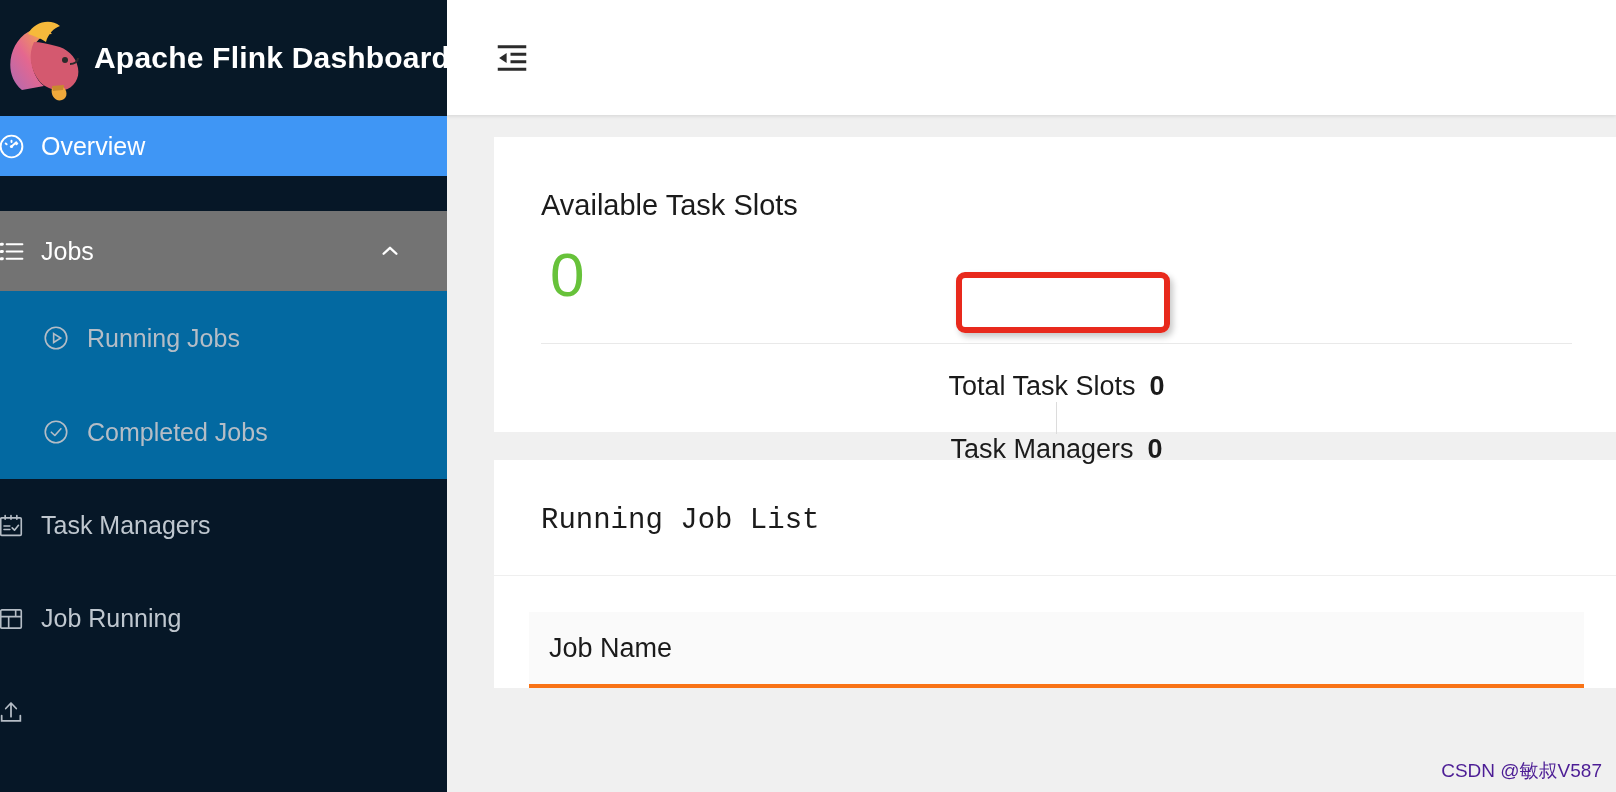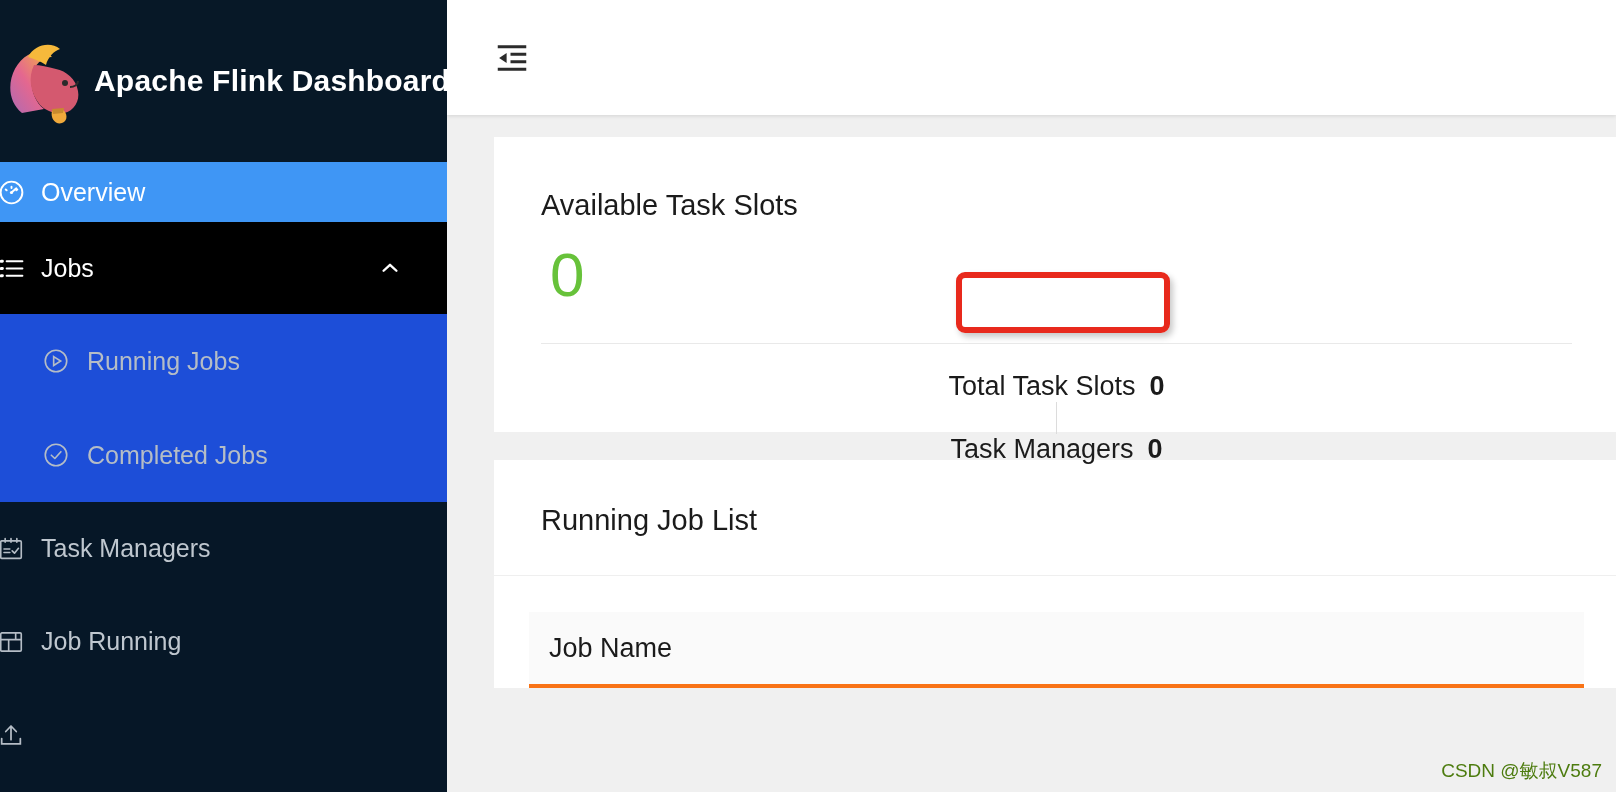--- a/index.html
+++ b/index.html
@@ -23,21 +23,21 @@
   .sidebar {
     width: 447px;
     height: 792px;
     background: #061727;
     flex: 0 0 447px;
     position: relative;
     overflow: hidden;
   }
 
   .brand {
-    height: 162px;
+    height: 116px;
     display: flex;
     align-items: center;
     padding-left: 8px;
     background: #071827;
   }
 
   .brand-logo {
     width: 76px;
     height: 92px;
     margin-left: 0px;
@@ -74,41 +74,42 @@
     align-items: center;
     justify-content: center;
   }
 
   .nav-item.active {
     background: #3f96f5;
     color: #ffffff;
   }
 
   .nav-group-header {
-    height: 92px;
-    background: #000000;
+    height: 80px;
+    background: #737373;
     color: #ffffff;
+    margin-top: 35px;
   }
 
   .nav-group-header .nav-label { color: #ffffff; }
 
   .chevron {
     position: absolute;
     right: 46px;
     top: 50%;
     transform: translateY(-50%);
     width: 22px;
     height: 22px;
     display: flex;
     align-items: center;
     justify-content: center;
   }
 
   .submenu {
-    background: #1d4ed8;
+    background: #0369a1;
   }
 
   .sub-item {
     height: 94px;
     display: flex;
     align-items: center;
     padding-left: 42px;
     color: #b5bdc6;
     font-size: 25px;
     cursor: pointer;
@@ -208,21 +209,21 @@
     align-self: center;
   }
 
   .card-jobs { padding: 0 0 0 0; }
 
   .jobs-header {
     padding: 44px 47px 38px 47px;
     border-bottom: 1px solid #efefef;
   }
 
-  .jobs-header .card-title { margin-top: 0; }
+  .jobs-header .card-title { margin-top: 0; font-family: Liberation Mono, monospace; }
 
   .table-wrap { padding: 36px 35px 0 35px; }
 
   .table-head-row {
     background: #fafafa;
     height: 76px;
     display: flex;
     align-items: center;
     padding-left: 20px;
     border-bottom: 4px solid #f97316;
@@ -247,21 +248,21 @@
     pointer-events: none;
     z-index: 5;
   }
 
   
   .watermark {
     position: absolute;
     right: 14px;
     bottom: 8px;
     font-size: 19px;
-    color: #4d7c0f;
+    color: #4c1d95;
     white-space: nowrap;
     z-index: 6;
   }
 </style>
 </head>
 <body>
 
 <div id="app">
 
   <div class="sidebar">

